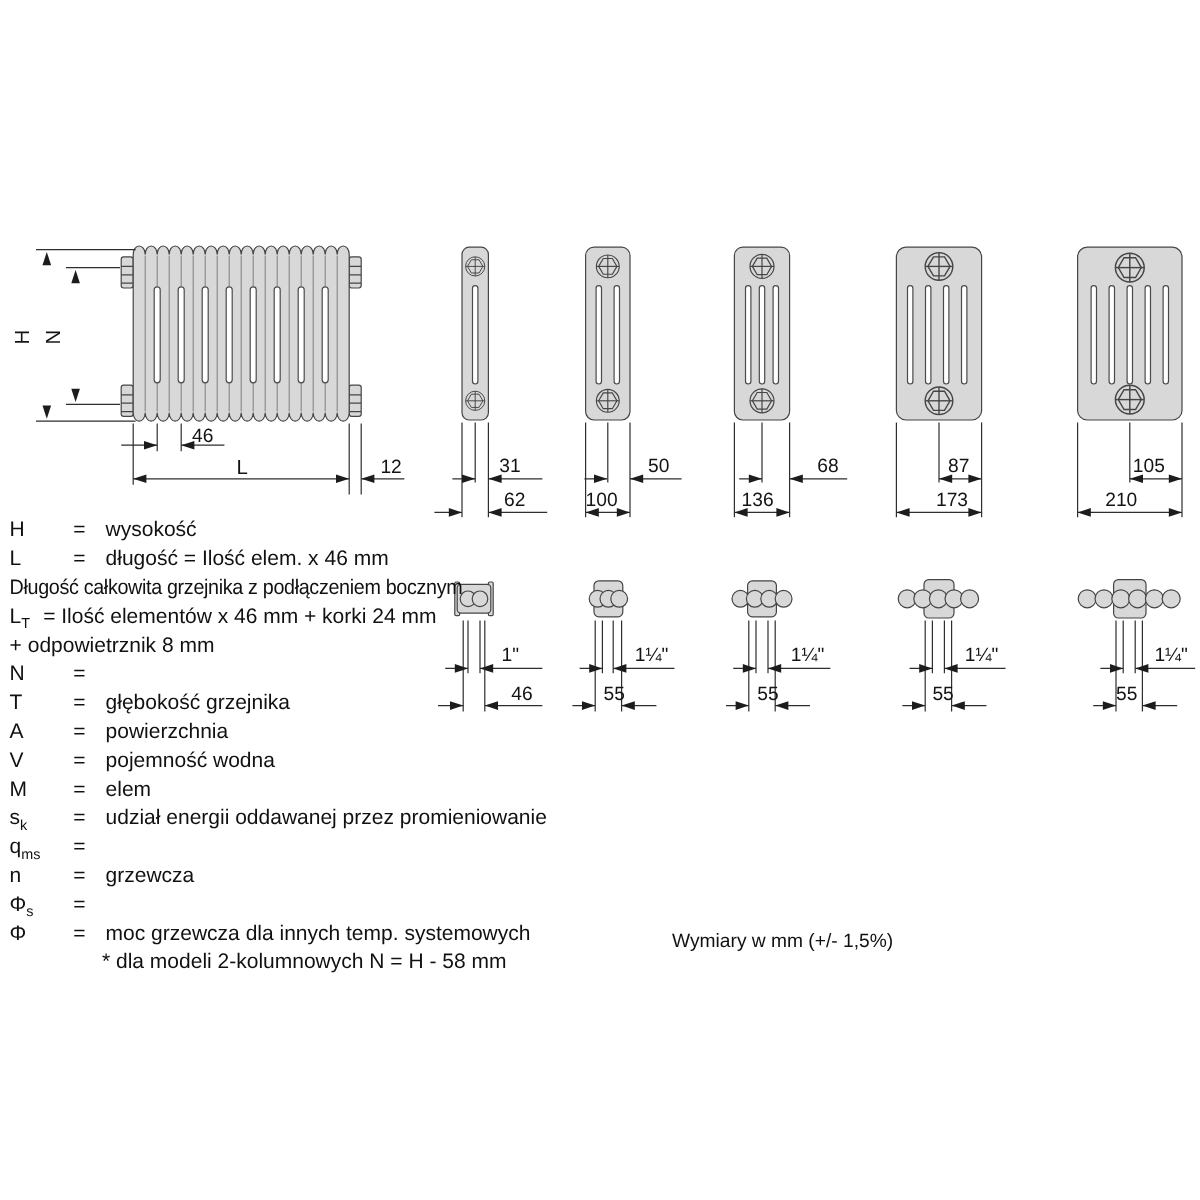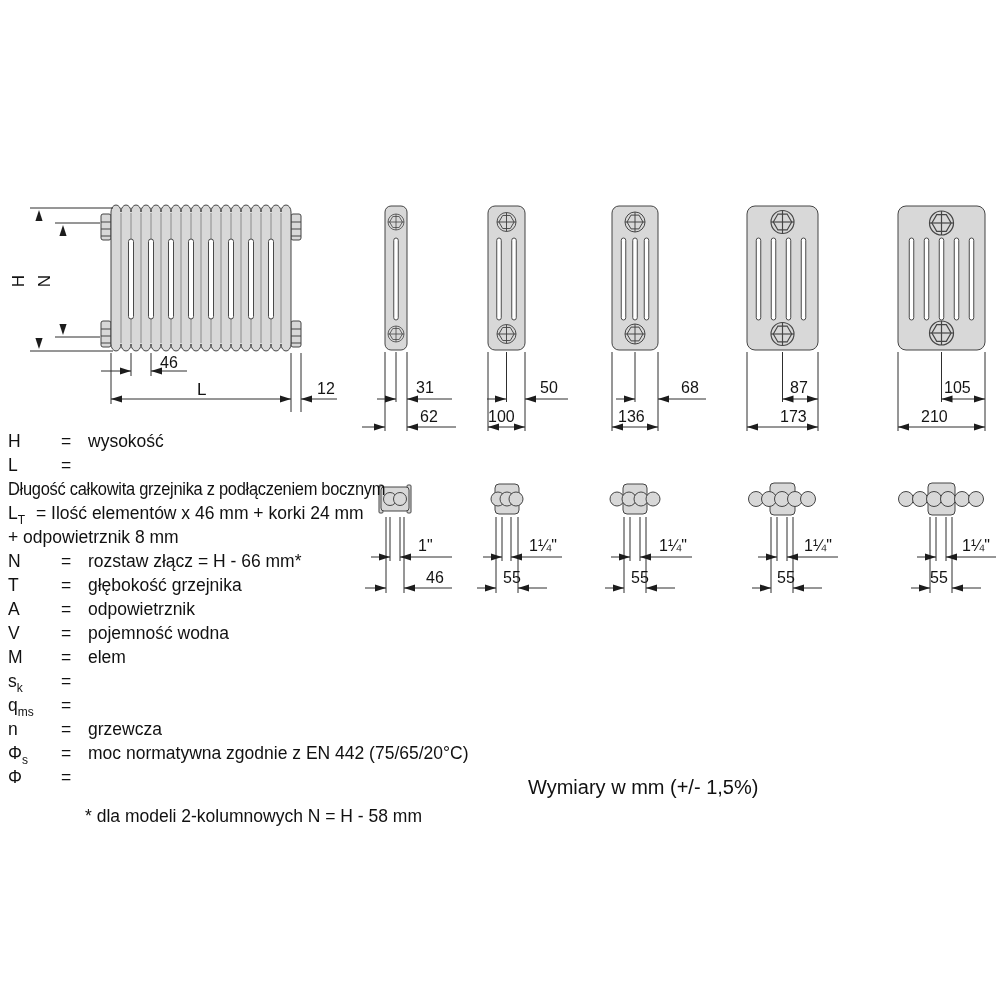--- a/index.html
+++ b/index.html
@@ -15,24 +15,24 @@
   .ah{fill:#1c1c1c;}
   text{font-family:"Liberation Sans",sans-serif;font-size:16px;fill:#141414;}
   text.big{font-size:17px;}
   
   .legend{position:absolute;left:8px;top:429px;width:530px;font-size:17.5px;line-height:24px;color:#111;}
   .lrow{display:flex;height:24px;white-space:nowrap;}
   .lrow .sym{width:53px;}
   .lrow .eq{width:27px;}
   .lrow.plain{display:block;}
   .lrow.squeeze{transform:scaleX(.94);transform-origin:0 50%;letter-spacing:-.3px;}
-  .lrow.indent{padding-left:77px;margin-top:15px;}
+  .lrow.indent{padding-left:77px;}
   sub{font-size:12px;line-height:0;}
   .ml{margin-left:6px;text-align:right;}
-  .footnote{position:absolute;left:528px;top:776px;font-size:20px;color:#111;white-space:nowrap;}
+  .footnote{position:absolute;left:560px;top:776px;font-size:16px;color:#111;white-space:nowrap;}
 </style>
 </head>
 <body>
 
 <div id="page">
 
 <svg id="drawing" width="1000" height="1000" viewBox="0 0 1000 1000">
   <defs>
     <path id="ah" class="ah" d="M0,0 L-11,3.6 L-11,-3.6 Z"></path>
     <g id="plug" class="s1">
@@ -274,77 +274,78 @@
 
 <div class="legend">
   <div class="lrow">
     <span class="sym"><span>H</span></span>
     <span class="eq">=</span>
     <span class="desc">wysokość</span>
   </div>
   <div class="lrow">
     <span class="sym"><span>L</span></span>
     <span class="eq">=</span>
+    <span class="desc">długość = Ilość elem. x 46 mm</span>
   </div>
   <div class="lrow plain squeeze">
     <span>Długość całkowita grzejnika z podłączeniem bocznym</span>
   </div>
   <div class="lrow plain">
     <span><span>L</span><sub>T</sub></span>
     <span class="ml">= Ilość elementów x 46 mm + korki 24 mm</span>
   </div>
   <div class="lrow plain">
     <span>+ odpowietrznik 8 mm</span>
   </div>
   <div class="lrow">
     <span class="sym"><span>N</span></span>
     <span class="eq">=</span>
-    <span class="desc">rozstaw złącz = H - 66 mm*</span>
   </div>
   <div class="lrow">
     <span class="sym"><span>T</span></span>
     <span class="eq">=</span>
     <span class="desc">głębokość grzejnika</span>
   </div>
   <div class="lrow">
     <span class="sym"><span>A</span></span>
     <span class="eq">=</span>
-    <span class="desc">odpowietrznik</span>
+    <span class="desc">powierzchnia</span>
   </div>
   <div class="lrow">
     <span class="sym"><span>V</span></span>
     <span class="eq">=</span>
     <span class="desc">pojemność wodna</span>
   </div>
   <div class="lrow">
     <span class="sym"><span>M</span></span>
     <span class="eq">=</span>
     <span class="desc">elem</span>
   </div>
   <div class="lrow">
     <span class="sym"><span>s</span><sub>k</sub></span>
     <span class="eq">=</span>
+    <span class="desc">udział energii oddawanej przez promieniowanie</span>
   </div>
   <div class="lrow">
     <span class="sym"><span>q</span><sub>ms</sub></span>
     <span class="eq">=</span>
   </div>
   <div class="lrow">
     <span class="sym"><span>n</span></span>
     <span class="eq">=</span>
     <span class="desc">grzewcza</span>
   </div>
   <div class="lrow">
     <span class="sym"><span>Φ</span><sub>s</sub></span>
     <span class="eq">=</span>
-    <span class="desc">moc normatywna zgodnie z EN 442 (75/65/20°C)</span>
   </div>
   <div class="lrow">
     <span class="sym"><span>Φ</span></span>
     <span class="eq">=</span>
+    <span class="desc">moc grzewcza dla innych temp. systemowych</span>
   </div>
   <div class="lrow plain indent">
     <span>* dla modeli 2-kolumnowych N = H - 58 mm</span>
   </div>
 </div>
 
 <div class="footnote">Wymiary w mm (+/- 1,5%)</div>
 
 </div>
 

